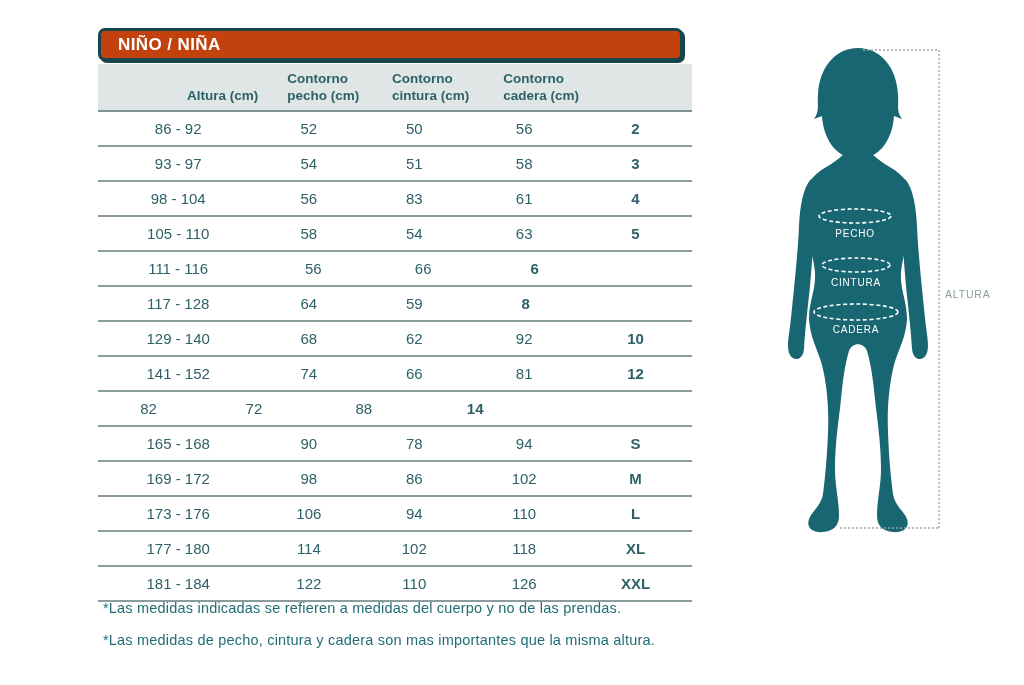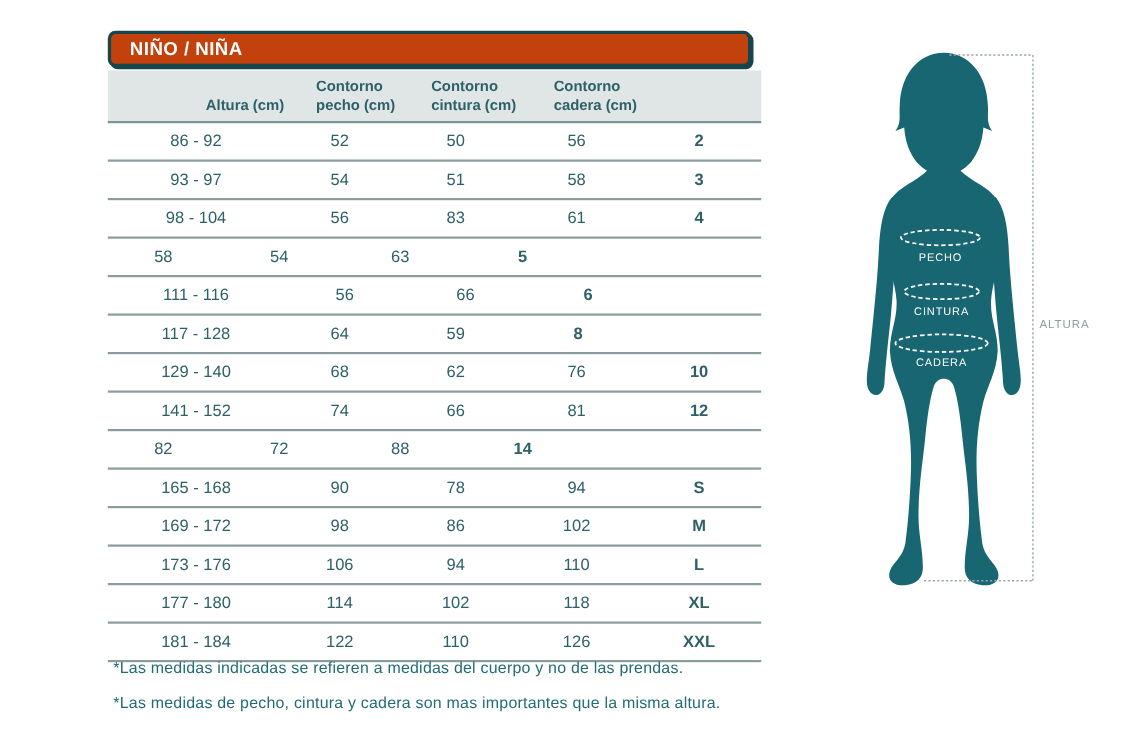--- a/index.html
+++ b/index.html
@@ -99,20 +99,21 @@
           <div class="tcell c4">3</div>
         </div>
         <div class="trow">
           <div class="tcell c0">98 - 104</div>
           <div class="tcell c1">56</div>
           <div class="tcell c2">83</div>
           <div class="tcell c3">61</div>
           <div class="tcell c4">4</div>
         </div>
         <div class="trow">
+          <div class="tcell c0">105 - 110</div>
           <div class="tcell c1">58</div>
           <div class="tcell c2">54</div>
           <div class="tcell c3">63</div>
           <div class="tcell c4">5</div>
         </div>
         <div class="trow">
           <div class="tcell c0">111 - 116</div>
           <div class="tcell c2">56</div>
           <div class="tcell c3">66</div>
           <div class="tcell c4">6</div>
@@ -120,21 +121,21 @@
         <div class="trow">
           <div class="tcell c0">117 - 128</div>
           <div class="tcell c1">64</div>
           <div class="tcell c2">59</div>
           <div class="tcell c4">8</div>
         </div>
         <div class="trow">
           <div class="tcell c0">129 - 140</div>
           <div class="tcell c1">68</div>
           <div class="tcell c2">62</div>
-          <div class="tcell c3">76</div>
+          <div class="tcell c3">92</div>
           <div class="tcell c4">10</div>
         </div>
         <div class="trow">
           <div class="tcell c0">141 - 152</div>
           <div class="tcell c1">74</div>
           <div class="tcell c2">66</div>
           <div class="tcell c3">81</div>
           <div class="tcell c4">12</div>
         </div>
         <div class="trow">

